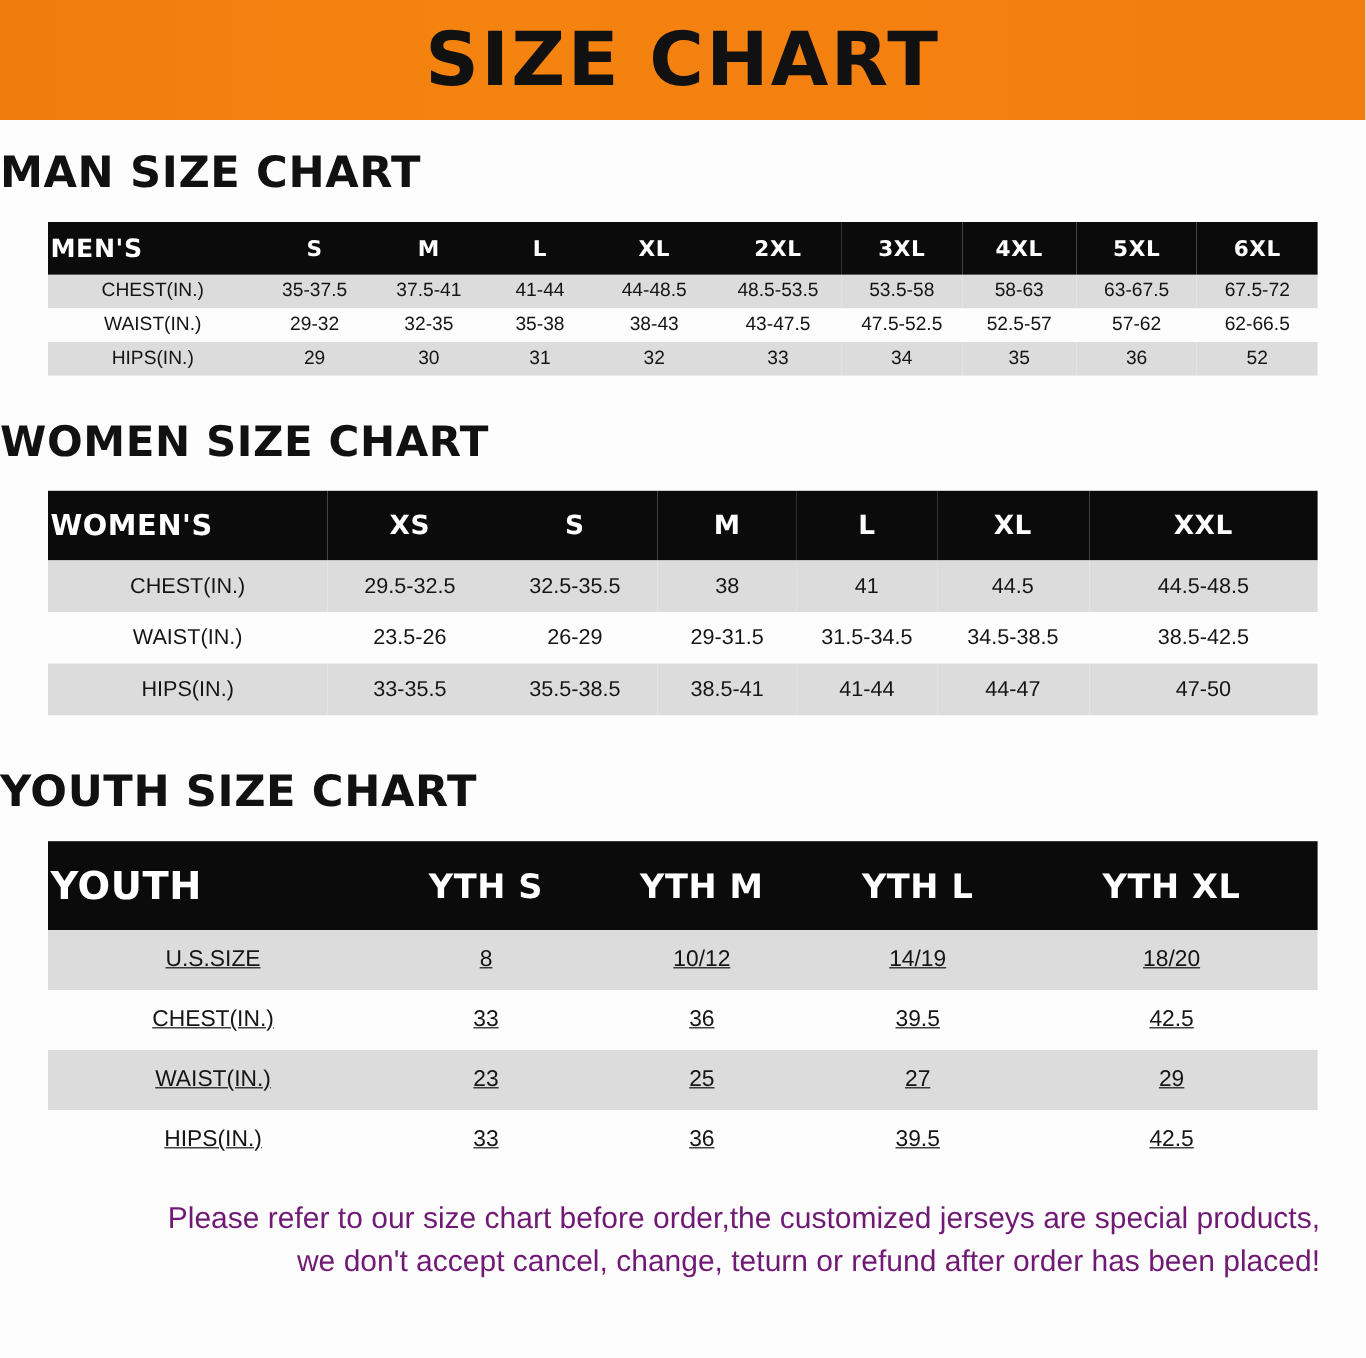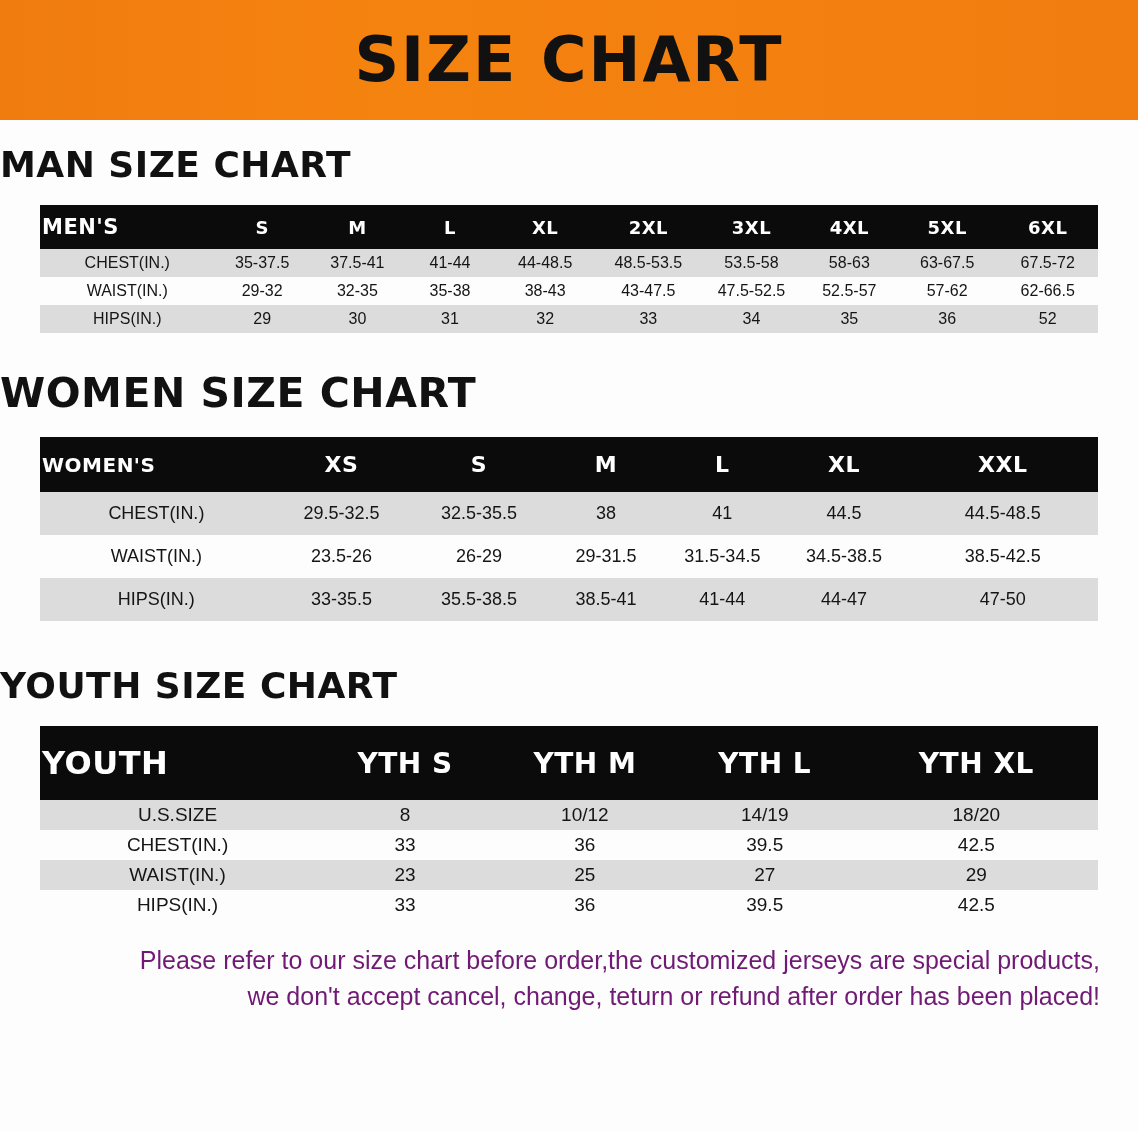--- a/index.html
+++ b/index.html
@@ -16,21 +16,21 @@
   }
   .page {
     width: 1138px;
     height: 1132px;
     position: relative;
     background: #fdfdfd;
   }
 
   
   .banner {
-    height: 120px;
+    height: 100px;
     background: linear-gradient(90deg, #f07c10 0%, #f5830f 35%, #f17d10 100%);
     display: flex;
     align-items: center;
     justify-content: center;
   }
   .banner-title {
     font-family: "DejaVu Sans", sans-serif;
     font-weight: bold;
     font-size: 62px;
     letter-spacing: 2px;
@@ -40,21 +40,21 @@
   }
 
   
   .section-title {
     text-align: left;
     font-family: "DejaVu Sans", sans-serif;
     font-weight: bold;
     color: #111;
   }
   .title-man   { font-size: 36px; margin: 24px 0 20px; letter-spacing: 0.5px;}
-  .title-women { font-size: 41px; margin: 36px 0 20px; letter-spacing: 0.5px;}
+  .title-women { font-size: 35px; margin: 36px 0 20px; letter-spacing: 0.5px;}
   .title-youth { font-size: 36px; margin: 44px 0 20px; letter-spacing: 0.5px;}
 
   
   .table-wrap {
     margin: 0 40px;
   }
   table {
     width: 100%;
     border-collapse: collapse;
     table-layout: fixed;
@@ -88,27 +88,27 @@
   tbody tr.shade td { background: #dcdcdc; }
   tbody tr.plain td { background: #fdfdfd; }
 
   
   #men-table thead th { font-size: 18px; }
   #men-table thead th.rowhead { font-size: 21px; }
   #men-table tbody td { font-size: 16px; padding: 5px 1px; }
 
   
   #women-table thead th { font-size: 22px; padding: 15px 2px; }
-  #women-table thead th.rowhead { font-size: 20px; margin-top: 44px; }
+  #women-table thead th.rowhead { font-size: 24px; margin-top: 44px; }
   #women-table tbody td { font-size: 18px; padding: 11px 2px; }
 
   
   #youth-table thead th { font-size: 28px; padding: 18px 2px; }
   #youth-table thead th.rowhead { font-size: 32px; }
-  #youth-table tbody td { font-size: 19px; padding: 4px 2px; }
+  #youth-table tbody td { font-size: 19px; padding: 14px 2px; text-decoration: underline; }
 
   
   .note {
     margin: 22px 38px 0 38px;
     color: #701a75;
     font-family: Liberation Sans, sans-serif;
     font-size: 25px;
     line-height: 1.45;
     text-align: right;
   }

